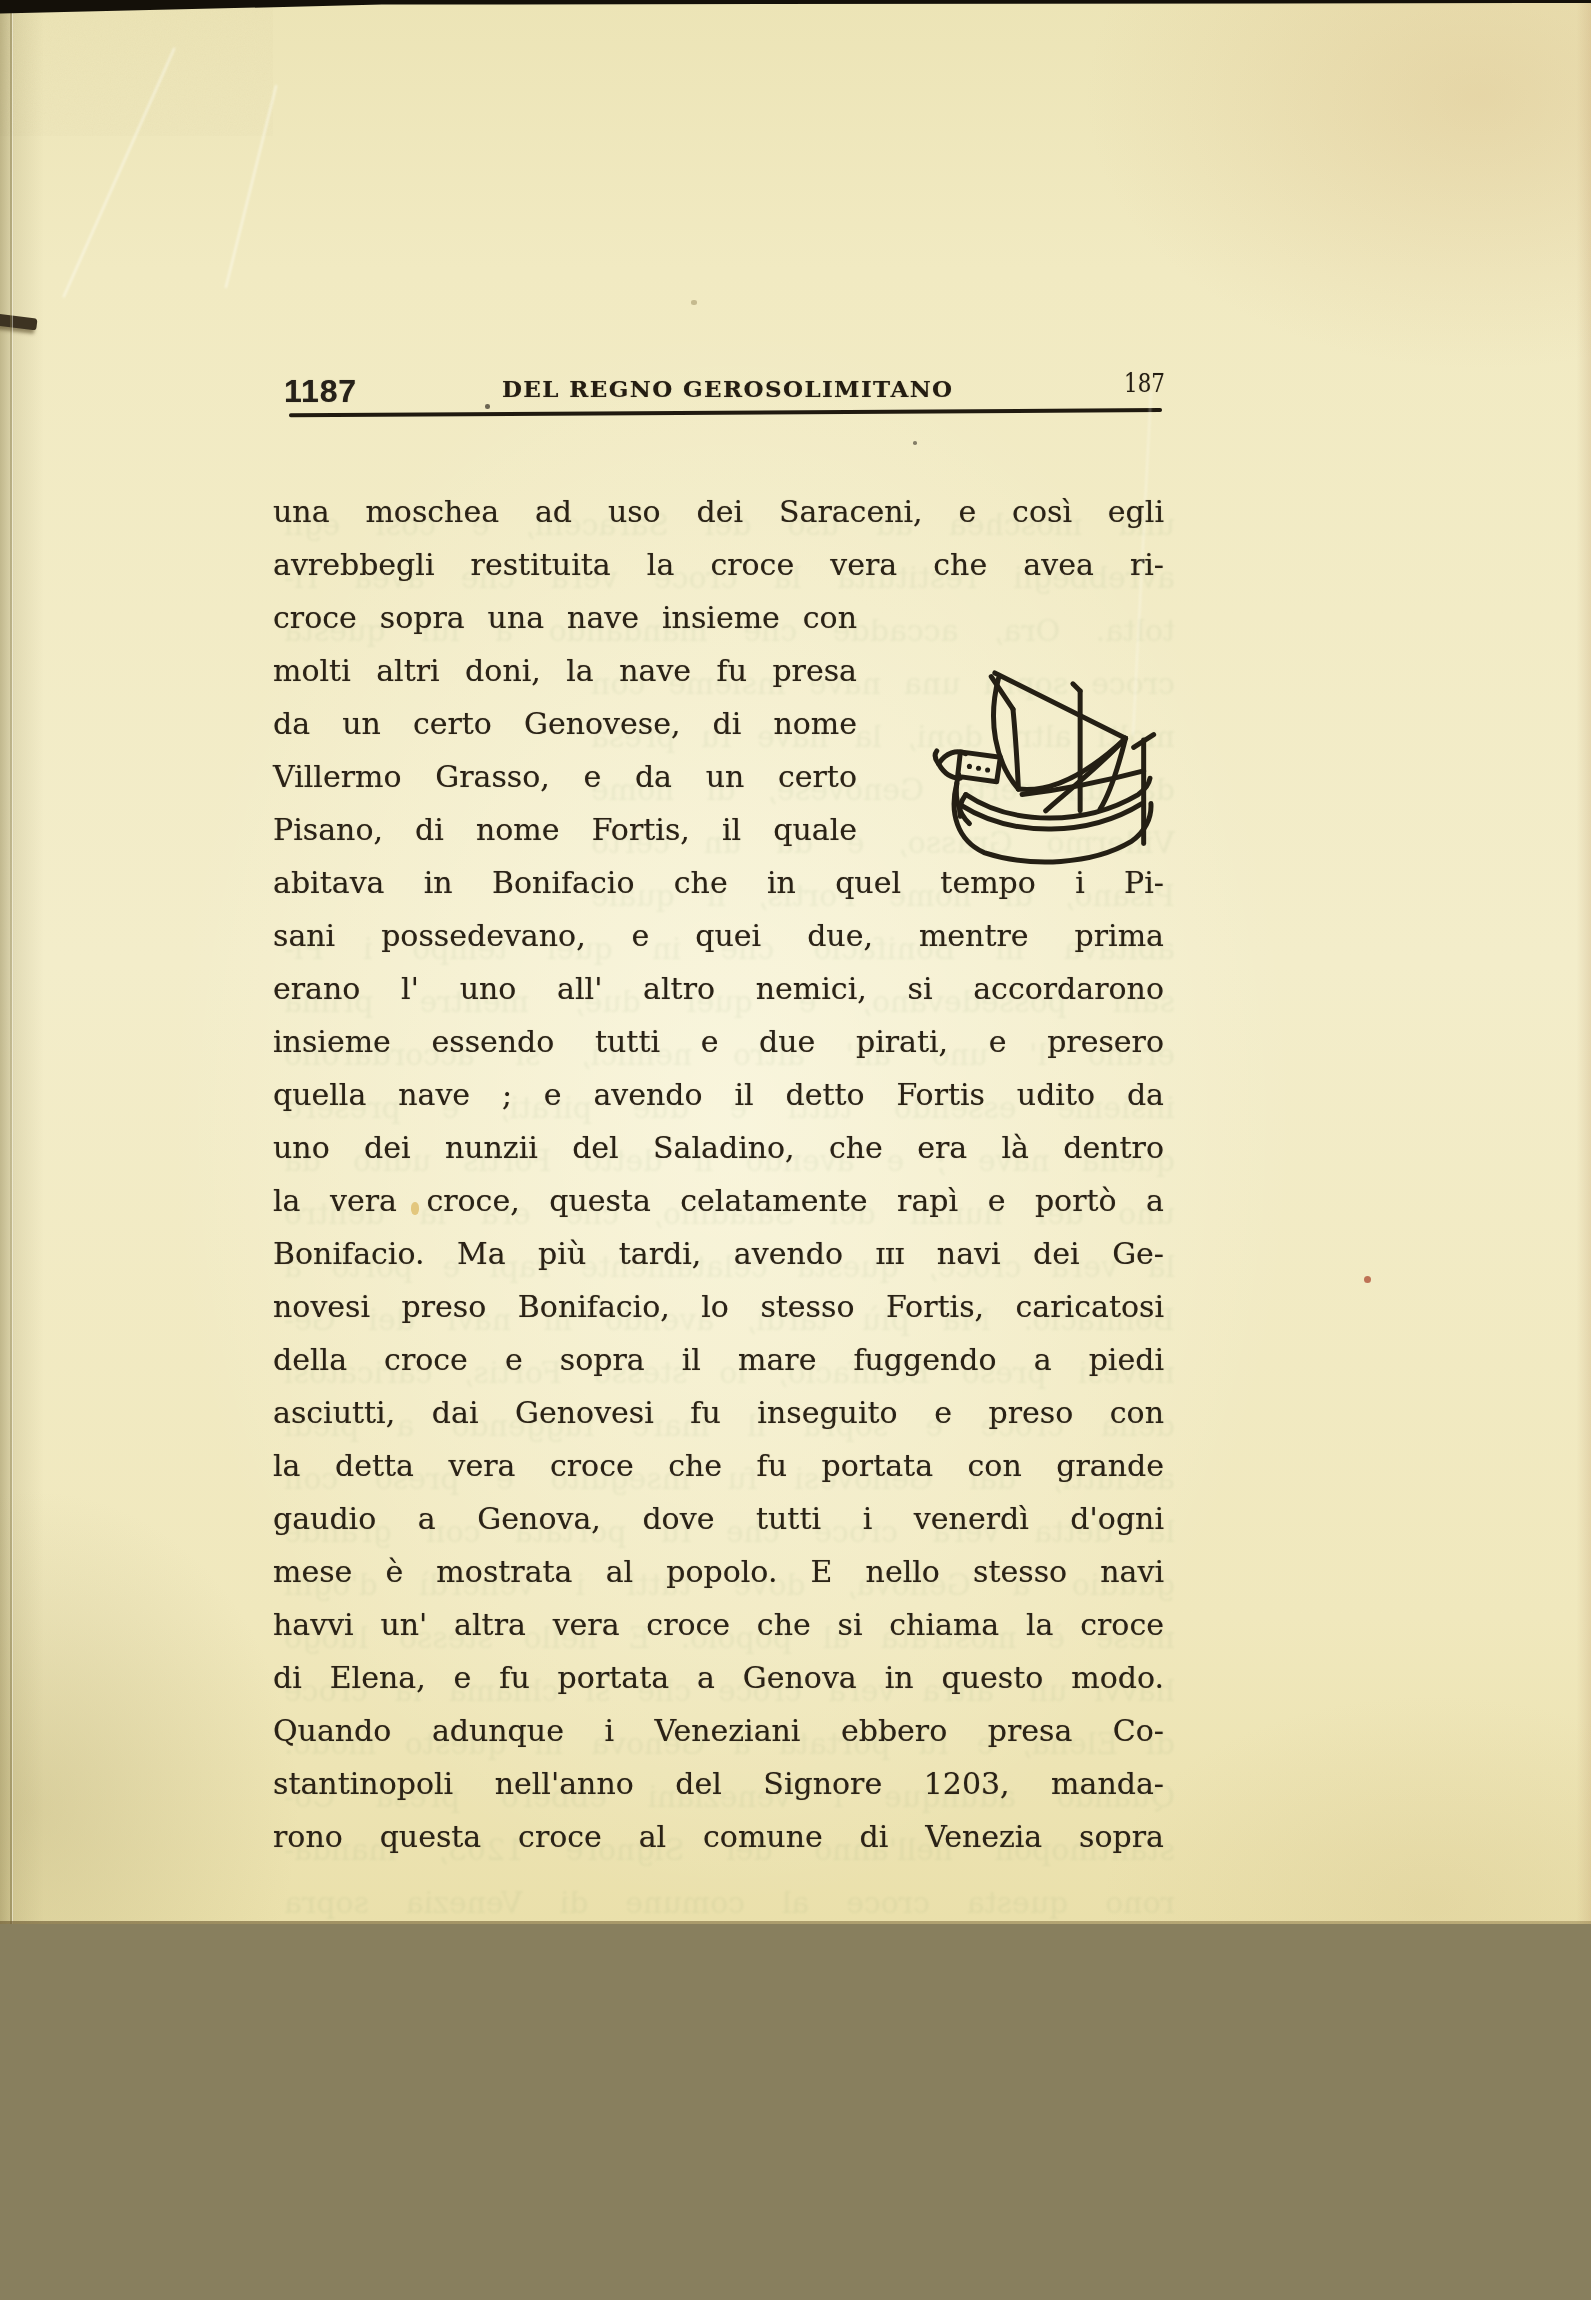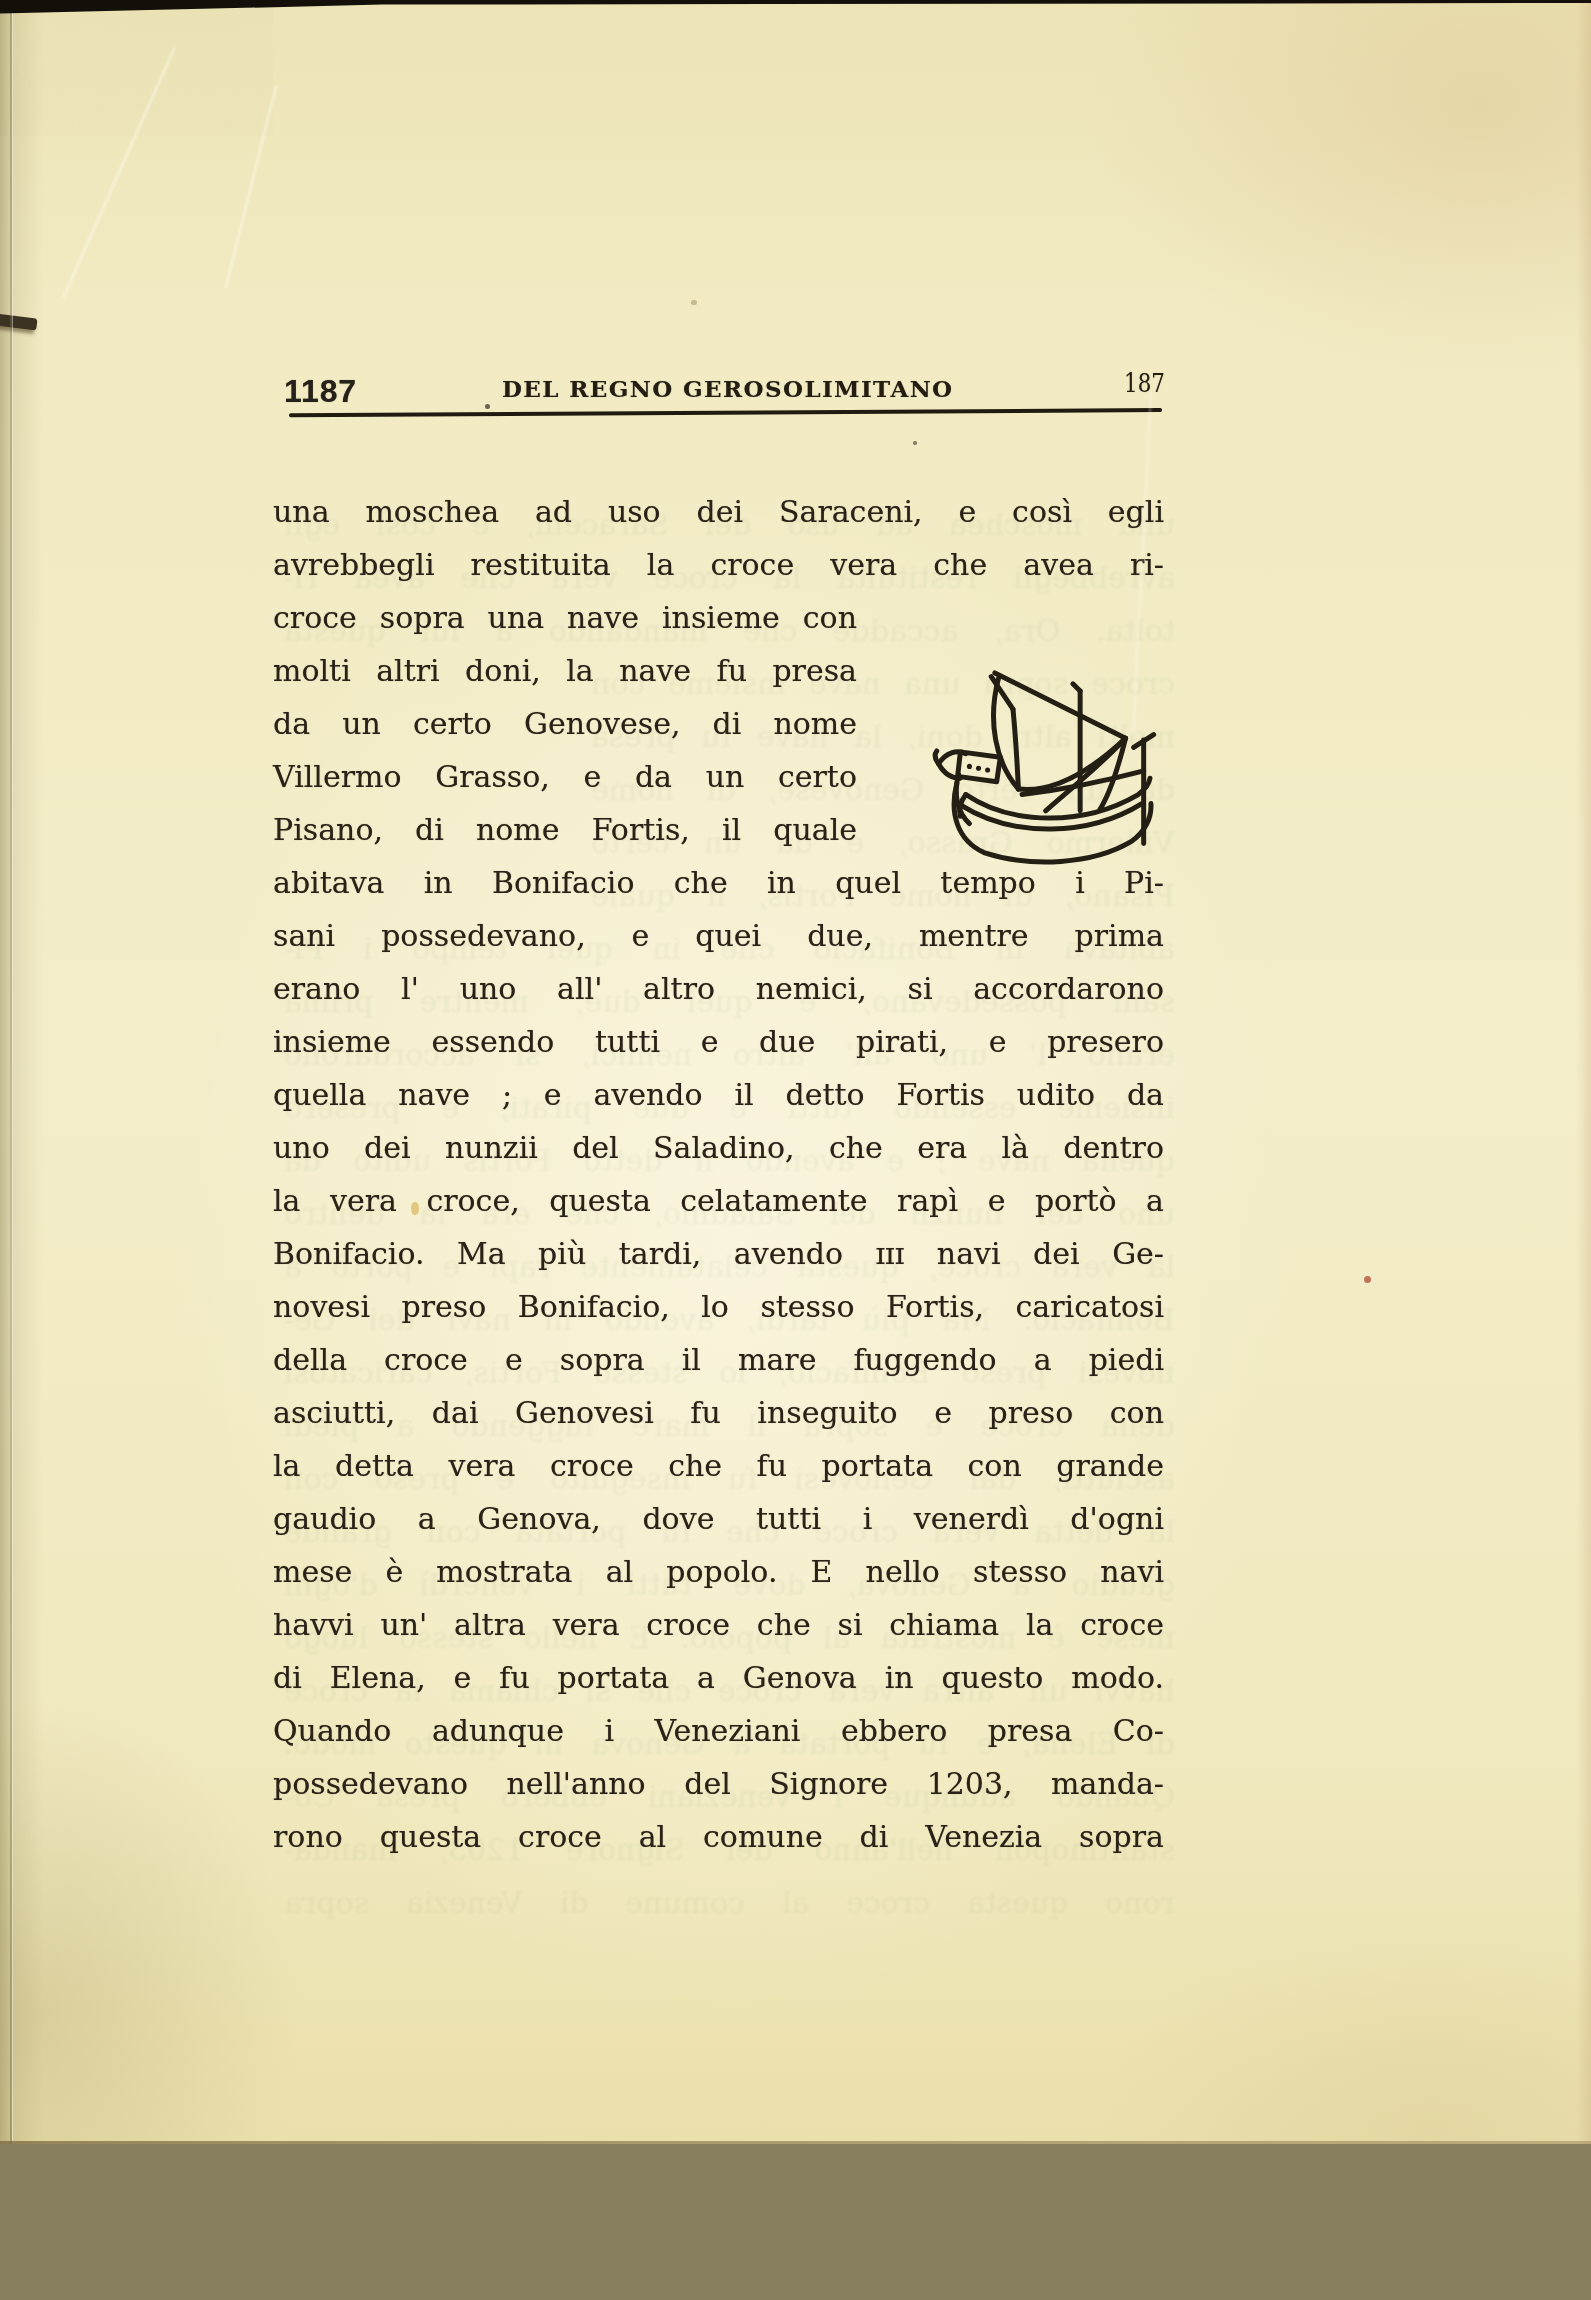--- a/index.html
+++ b/index.html
@@ -1,16 +1,16 @@
 <!DOCTYPE html>
 <html style="font-size:14.5px"><head>
 <meta charset="utf-8">
 <style>
   html,body{margin:0;padding:0;background:#887f5e;}
-  .page{position:relative;width:1591px;height:2144px;overflow:hidden;
+  .page{position:relative;width:1591px;height:1924px;overflow:hidden;
     font-family:"DejaVu Serif",serif;
     background:
       radial-gradient(909px 1273px at 46% 58%, rgba(255,254,242,.50), rgba(255,254,242,0) 62%),
       radial-gradient(564px 391px at 93% 5%, rgba(208,172,116,.28), rgba(208,172,116,0) 70%),
       radial-gradient(473px 300px at 90% 99%, rgba(203,182,126,.22), rgba(203,182,126,0) 70%),
       radial-gradient(382px 455px at 2% 94%, rgba(170,158,104,.30), rgba(170,158,104,0) 70%),
       linear-gradient(to right, rgba(140,128,80,.48) 0px, rgba(140,128,80,.16) 14.5px, rgba(140,128,80,0) 44px),
       linear-gradient(to left, rgba(188,152,108,.26) 0px, rgba(188,152,108,0) 14.5px),
       linear-gradient(to bottom,#ece4b6 0%,#f1eac2 14%,#f3edca 50%,#f0e8bd 84%,#eae0ab 100%);
   }
@@ -131,21 +131,21 @@
       <div class="line full">Bonifacio. Ma più tardi, avendo ɪɪɪ navi dei Ge-</div>
       <div class="line full">novesi preso Bonifacio, lo stesso Fortis, caricatosi</div>
       <div class="line full">della croce e sopra il mare fuggendo a piedi</div>
       <div class="line full">asciutti, dai Genovesi fu inseguito e preso con</div>
       <div class="line full">la detta vera croce che fu portata con grande</div>
       <div class="line full">gaudio a Genova, dove tutti i venerdì d'ogni</div>
       <div class="line full">mese è mostrata al popolo. E nello stesso navi</div>
       <div class="line full">havvi un' altra vera croce che si chiama la croce</div>
       <div class="line full">di Elena, e fu portata a Genova in questo modo.</div>
       <div class="line full">Quando adunque i Veneziani ebbero presa Co-</div>
-      <div class="line full">possedevano nell'anno del Signore 1203, manda-</div>
+      <div class="line full">stantinopoli nell'anno del Signore 1203, manda-</div>
       <div class="line full">rono questa croce al comune di Venezia sopra</div>
     </div>
 
   <svg class="ship" viewBox="0 0 270 232" xmlns="http://www.w3.org/2000/svg">
 
     <path d="M88,14 L232,86"></path>
     <path d="M84,18 L108,54"></path>
 
     <path d="M92,20 C80,66 88,112 114,142"></path>
     <path d="M114,142 C158,147 200,116 232,86"></path>

